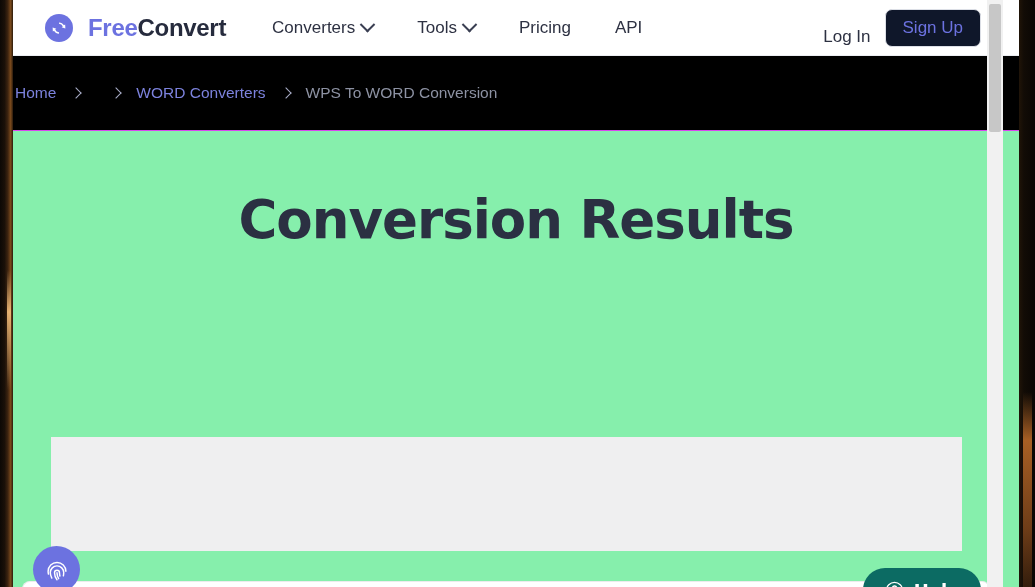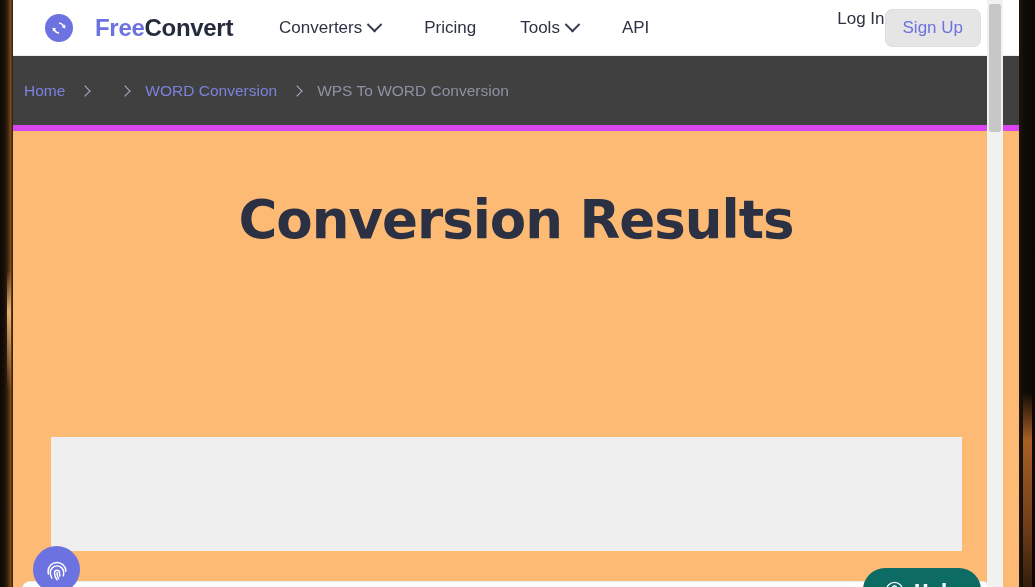--- a/index.html
+++ b/index.html
@@ -78,21 +78,21 @@
     background: #ffffff;
     border-bottom: 1px solid #eceef2;
     display: flex;
     align-items: center;
     padding-left: 32px;
     box-sizing: border-box;
   }
   .brand {
     display: flex;
     align-items: flex-start;
-    gap: 22px;
+    gap: 15px;
     text-decoration: none;
   }
   .brand-mark {
     width: 28px; height: 28px;
     border-radius: 50%;
     background: #6c72e0;
     display: flex;
     align-items: center;
     justify-content: center;
     flex: none;
@@ -126,50 +126,51 @@
     display: inline-block;
     width: 9px; height: 9px;
     border-right: 2px solid #3a3f52;
     border-bottom: 2px solid #3a3f52;
     transform: rotate(45deg) translate(-2px,-2px);
   }
 
   #auth-area {
     margin-left: auto;
     display: flex;
-    align-items: flex-start;
+    align-items: flex-end;
+    gap: 14px;
     padding-right: 38px;
   }
   #login-link {
     font-size: 17px;
     color: #2d3142;
     text-decoration: none;
     cursor: pointer;
     white-space: nowrap;
   }
   #signup-button {
     font-size: 17px;
     color: #6c72e0;
-    background: #e5e5e5;
+    background: #0f172a;
     border: 1px solid #dcdfe6;
     border-radius: 7px;
     padding: 8px 17px;
     cursor: pointer;
     font-family: inherit;
     white-space: nowrap;
   }
 
   
   #breadcrumb-bar {
     height: 75px;
-    background: #404040;
-    border-bottom: 6px solid #d946ef;
-    display: flex;
-    align-items: center;
-    padding-left: 11px;
+    background: #000000;
+    border-bottom: 1px solid #d946ef;
+    display: flex;
+    align-items: center;
+    padding-left: 2px;
     box-sizing: border-box;
   }
   #breadcrumb {
     display: flex;
     align-items: center;
     font-size: 15.5px;
   }
   .crumb {
     color: #7c82dd;
     text-decoration: none;
@@ -184,21 +185,21 @@
     display: inline-block;
     width: 7px; height: 7px;
     border-right: 1.6px solid #a9aec9;
     border-top: 1.6px solid #a9aec9;
     transform: rotate(45deg);
     margin: 0 16px;
   }
 
   
   #page-body {
-    background: #fdba74;
+    background: #86efac;
     height: 456px;
     position: relative;
   }
   #page-title {
     text-align: center;
     font-size: 53px;
     font-weight: bold;
     color: #2b3042;
     letter-spacing: -1px;
     margin: 0;
@@ -280,43 +281,43 @@
         <span class="b1">Free</span><span class="b2">Convert</span>
       </span>
     </a>
 
     <nav id="main-nav">
       <div class="nav-item">
         <span>Converters</span>
         <span class="chev"></span>
       </div>
       <div class="nav-item">
-        <span>Pricing</span>
+        <span>Tools</span>
+        <span class="chev"></span>
       </div>
       <div class="nav-item">
-        <span>Tools</span>
-        <span class="chev"></span>
+        <span>Pricing</span>
       </div>
       <div class="nav-item">
         <span>API</span>
       </div>
     </nav>
 
     <div id="auth-area">
       <a id="login-link" href="#">Log In</a>
       <button id="signup-button">Sign Up</button>
     </div>
   </div>
 
   <div id="breadcrumb-bar">
     <div id="breadcrumb">
       <a class="crumb" href="#">Home</a>
       <span class="crumb-sep"></span>
       <span class="crumb-sep"></span>
-      <a class="crumb" href="#">WORD Conversion</a>
+      <a class="crumb" href="#">WORD Converters</a>
       <span class="crumb-sep"></span>
       <span class="crumb current">WPS To WORD Conversion</span>
     </div>
   </div>
 
   <div id="page-body">
 
     <h1 id="page-title">Conversion Results</h1>
 
     <div id="ad-placeholder"></div>

